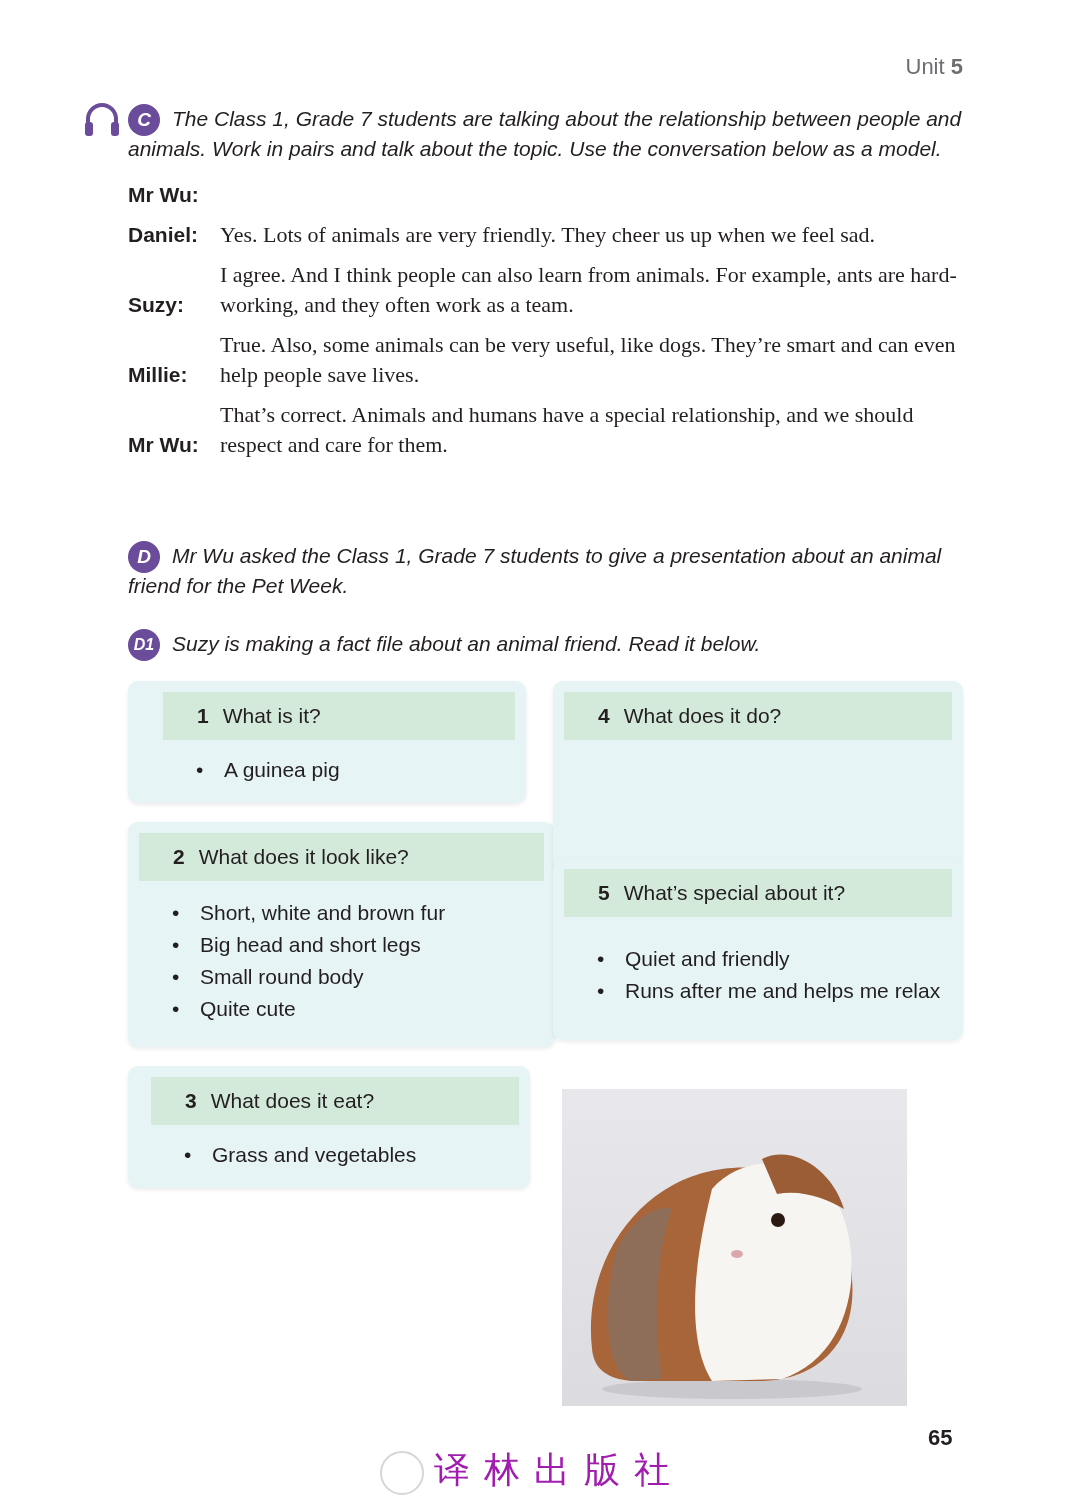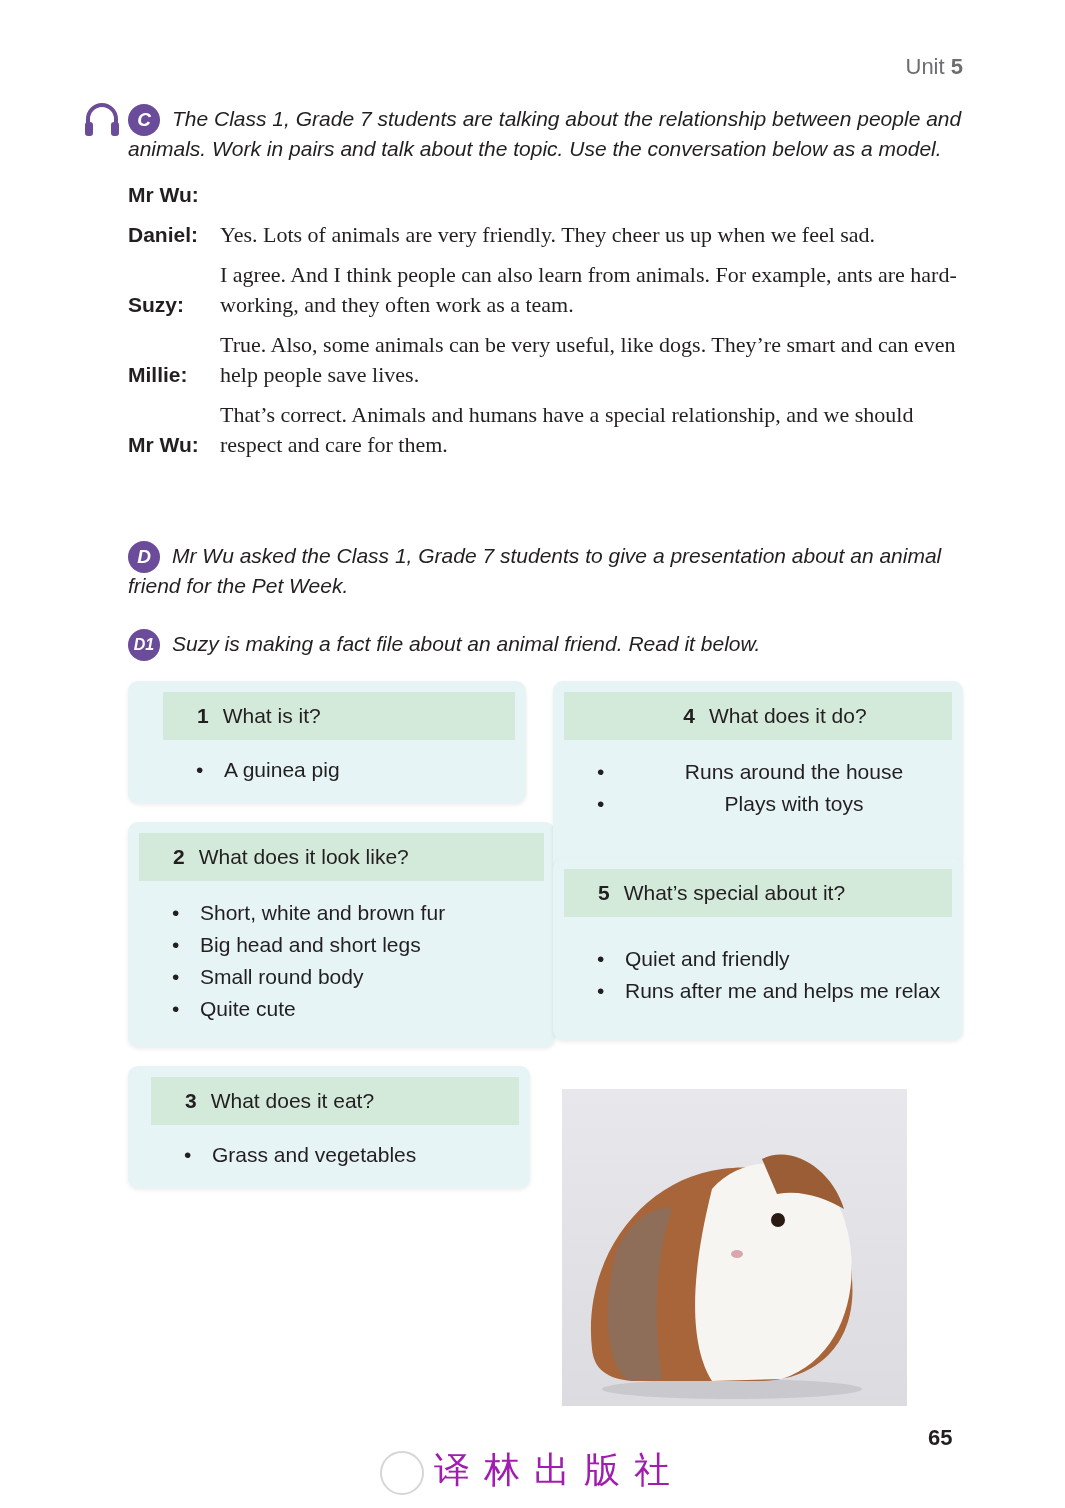--- a/index.html
+++ b/index.html
@@ -89,26 +89,22 @@
   </ul>
 </div>
 
 <div class="card" style="left:128px;top:1066px;width:390px;height:122px;padding-left:12px;">
   <div class="hd"><span class="n">3</span><span>What does it eat?</span></div>
   <ul>
       <li>Grass and vegetables</li>
     </ul>
 </div>
 
-<div class="card" style="left:553px;top:681px;width:410px;height:190px;text-align:center;">
+<div class="card" style="left:553px;top:681px;width:410px;height:190px;">
   <div class="hd"><span class="n">4</span><span>What does it do?</span></div>
-  <ul style="margin-top:16px;">
-    <li>Runs around the house</li>
-    <li>Plays with toys</li>
-  </ul>
 </div>
 
 <div class="card" style="left:553px;top:858px;width:410px;height:182px;">
   <div class="hd"><span class="n">5</span><span>What’s special about it?</span></div>
   <ul style="margin-top:26px;">
     <li>Quiet and friendly</li>
     <li>Runs after me and helps me relax</li>
   </ul>
 </div>
 

